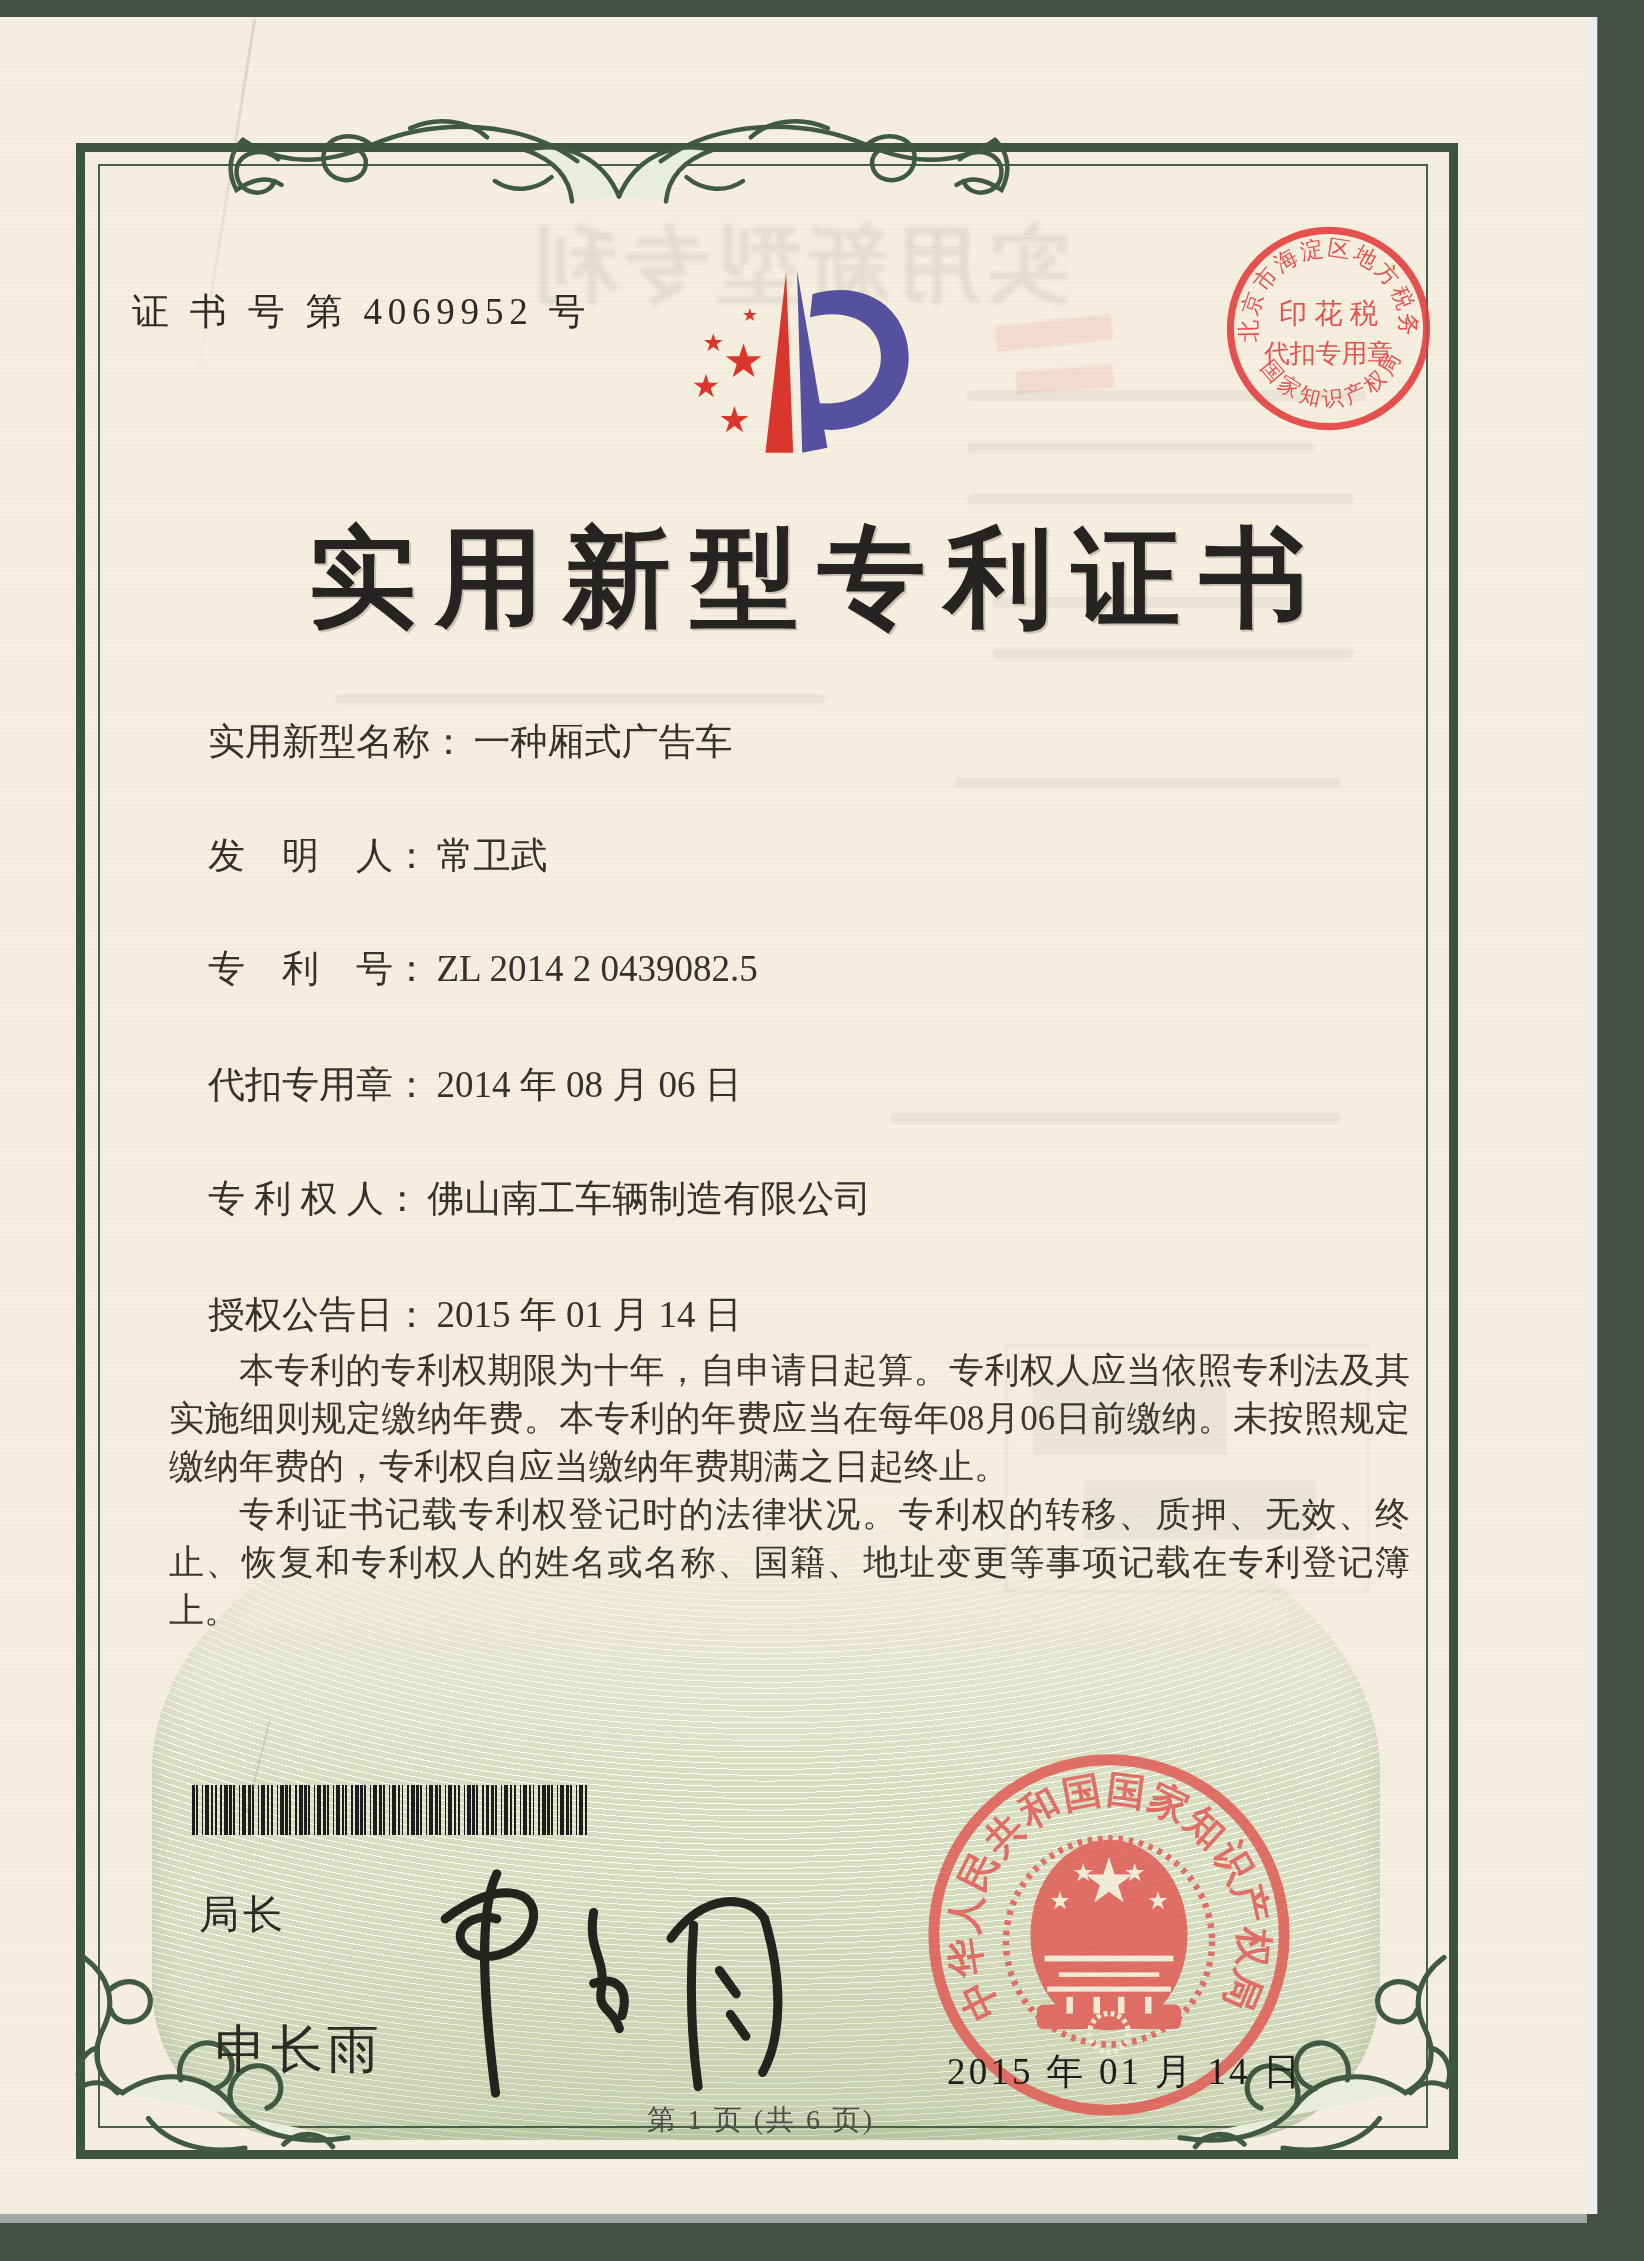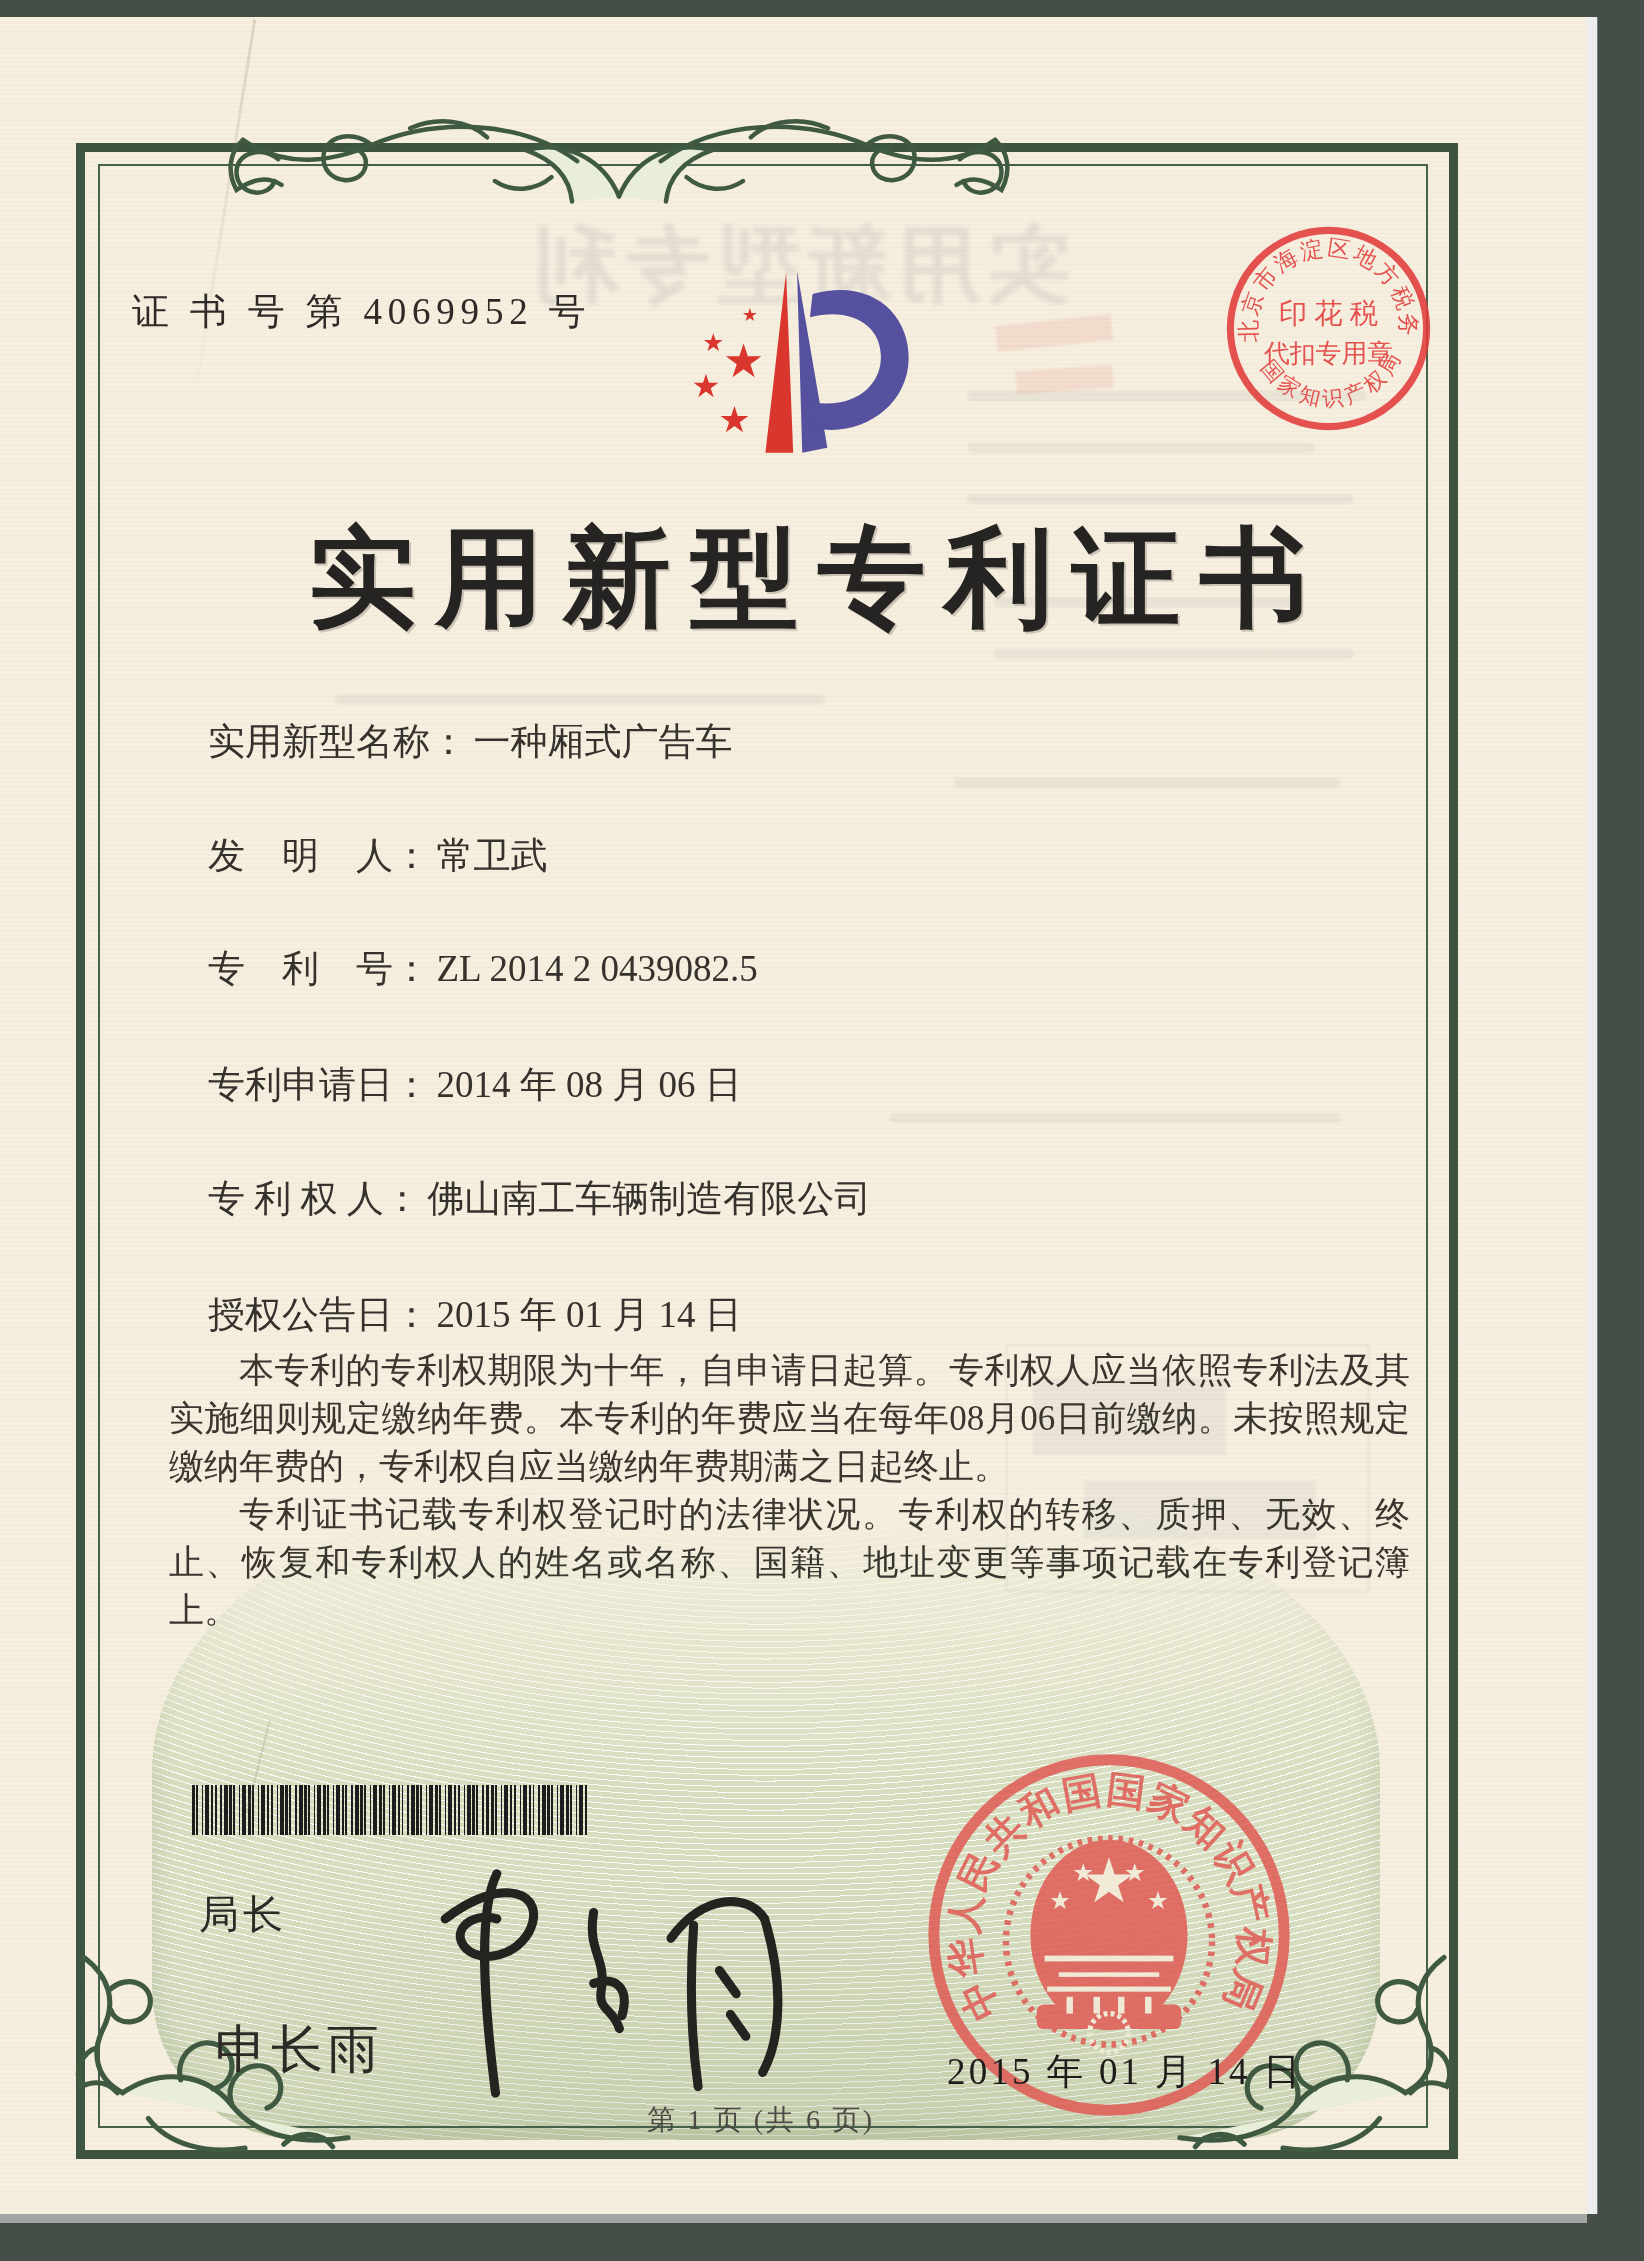--- a/index.html
+++ b/index.html
@@ -173,21 +173,21 @@
     <div class="field" style="top:700px">
       <span>实用新型名称：</span><span class="val">一种厢式广告车</span>
     </div>
     <div class="field" style="top:814px">
       <span>发　明　人：</span><span class="val">常卫武</span>
     </div>
     <div class="field" style="top:927px">
       <span>专　利　号：</span><span class="val">ZL 2014 2 0439082.5</span>
     </div>
     <div class="field" style="top:1043px">
-      <span>专利申请日：</span><span class="val">2014 年 08 月 06 日</span>
+      <span>代扣专用章：</span><span class="val">2014 年 08 月 06 日</span>
     </div>
     <div class="field" style="top:1157px">
       <span>专 利 权 人：</span><span class="val">佛山南工车辆制造有限公司</span>
     </div>
     <div class="field" style="top:1273px">
       <span>授权公告日：</span><span class="val">2015 年 01 月 14 日</span>
     </div>
 
     <div class="body-text">
       <p>本专利的专利权期限为十年，自申请日起算。专利权人应当依照专利法及其实施细则规定缴纳年费。本专利的年费应当在每年08月06日前缴纳。未按照规定缴纳年费的，专利权自应当缴纳年费期满之日起终止。</p>

